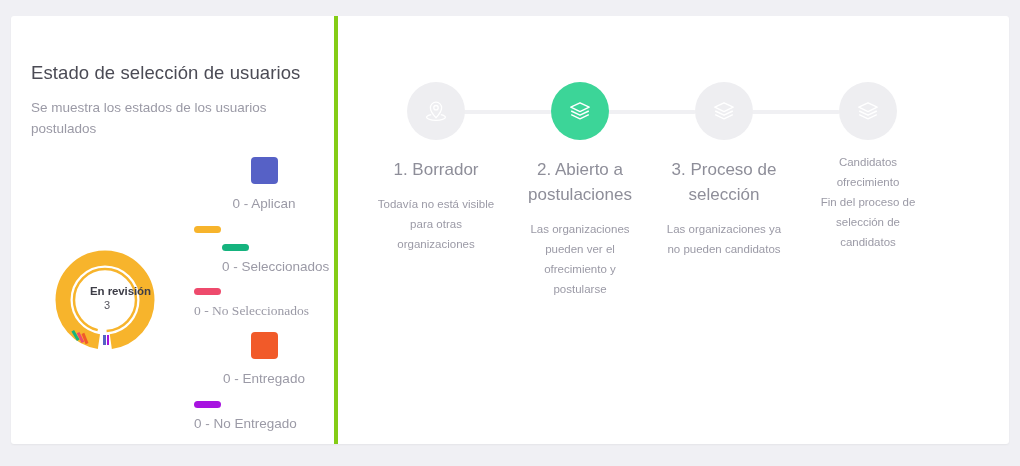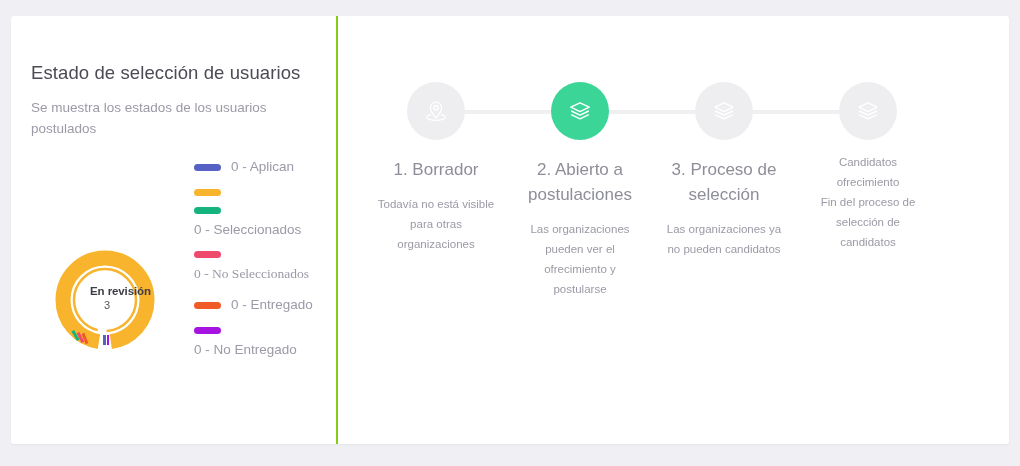--- a/index.html
+++ b/index.html
@@ -32,21 +32,21 @@
     box-shadow: 0 1px 2px rgba(0,0,0,0.05);
     display: flex;
     box-sizing: border-box;
   }
 
   
   .left-panel {
     position: relative;
     width: 327px;
     height: 100%;
-    border-right: 2px solid #84cc16;
+    border-right: 4px solid #84cc16;
     box-sizing: border-box;
     flex: 0 0 327px;
   }
 
   .panel-title {
     position: absolute;
     left: 20px;
     top: 46px;
     font-size: 18.5px;
     color: #4b4b55;
@@ -106,41 +106,42 @@
     width: 140px;
   }
   .legend-row {
     margin-bottom: 8px;
   }
   .legend-inline {
     display: flex;
     align-items: center;
     gap: 10px;
     white-space: nowrap;
+    flex-direction: column;
   }
   .legend-stacked .swatch { display: block; }
   .swatch {
     width: 27px;
     height: 7px;
     border-radius: 4px;
     flex: 0 0 27px;
   }
   .legend-text {
     font-size: 13.5px;
     color: #9b9aa6;
     line-height: 20px;
   }
   .legend-stacked .legend-text {
     display: block;
     margin-top: 6px;
     width: 120px;
   }
   .legend-row.r0 { margin-bottom: 12px; }
   .legend-row.r1 { margin-bottom: 11px; }
-  .legend-row.r2 { margin-bottom: 11px; }
+  .legend-row.r2 { margin-bottom: 11px; margin-left: 28px; }
   .legend-row.r3 { margin-bottom: 11px; font-family: Liberation Serif, serif; }
   .legend-row.r4 { margin-bottom: 12px; }
 
   
   .right-panel {
     position: relative;
     flex: 1 1 auto;
     height: 100%;
   }
 

